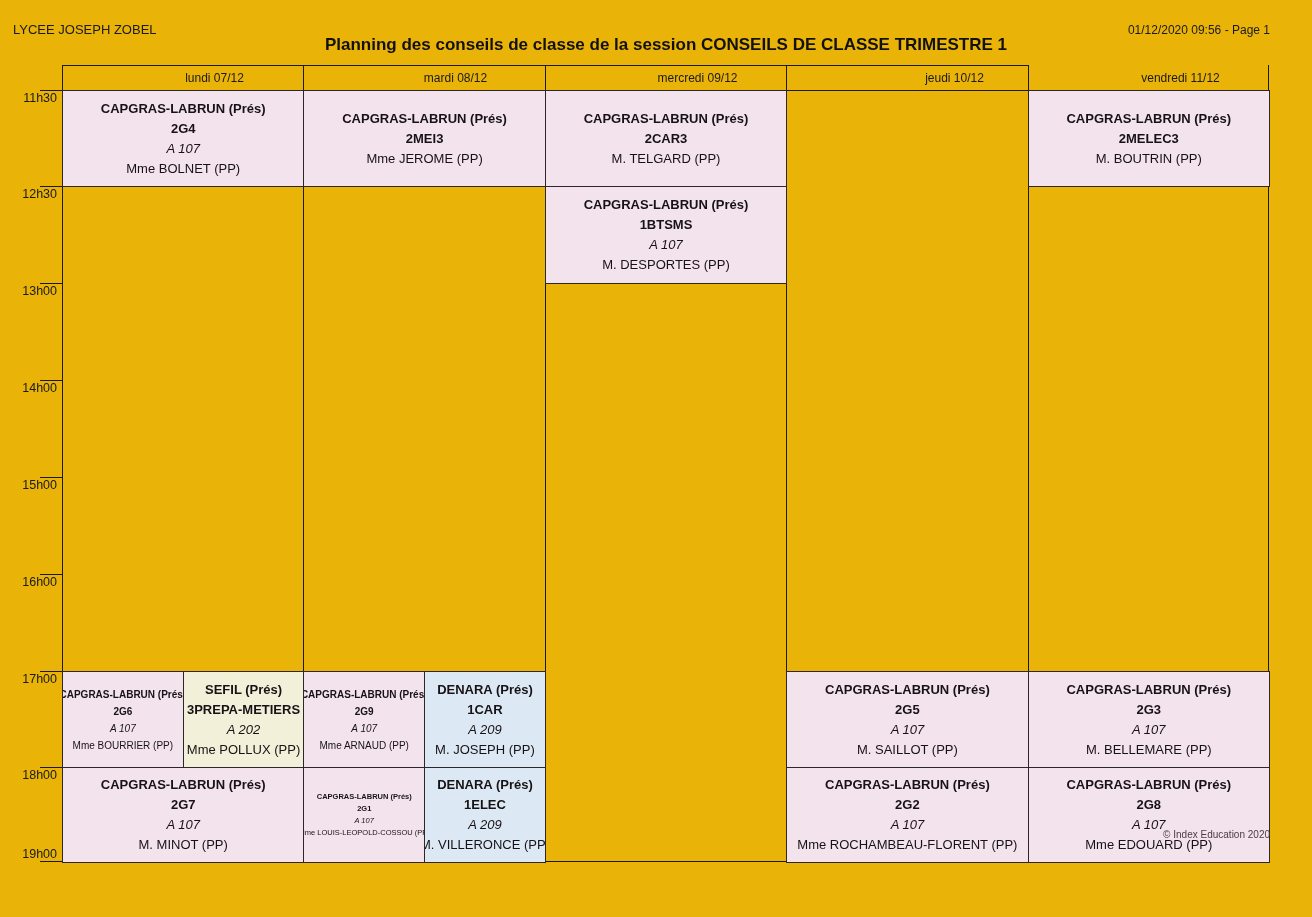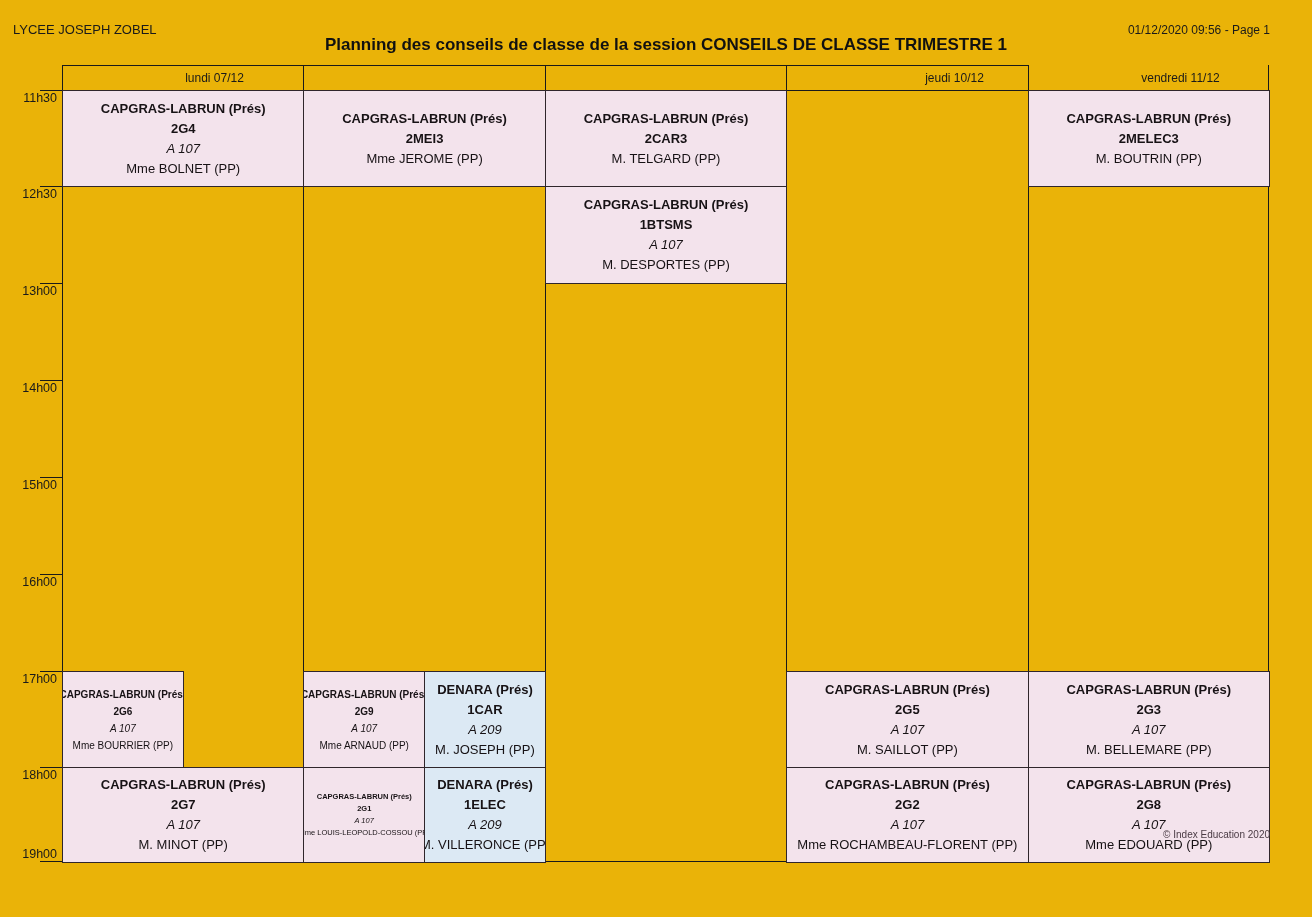--- a/index.html
+++ b/index.html
@@ -50,20 +50,22 @@
       <div class="vline" style="left: 0px; height: 797px;"></div>
       <div class="vline" style="left: 241px; height: 797px;"></div>
       <div class="vline" style="left: 483px; height: 797px;"></div>
       <div class="vline" style="left: 724px; height: 797px;"></div>
       <div class="vline" style="left: 966px; height: 797px;"></div>
       <div class="vline" style="left: 1206px; height: 797px;"></div>
       <div class="hline" style="left: 0px; top: 0px; width: 966px;"></div>
       <div class="hline" style="left: 0px; top: 25px; width: 1207px;"></div>
       <div class="hline" style="left: 0px; top: 796px; width: 1207px;"></div>
       <div class="day-label" style="left: 0px; width: 241px;">lundi 07/12</div>
+      <div class="day-label" style="left: 241px; width: 241px;">mardi 08/12</div>
+      <div class="day-label" style="left: 483px; width: 241px;">mercredi 09/12</div>
       <div class="day-label" style="left: 724px; width: 241px; margin-left: 16px;">jeudi 10/12</div>
       <div class="day-label" style="left: 966px; width: 241px;">vendredi 11/12</div>
       <div class="tick" style="top: 25px;"></div>
       <div class="time-label" style="top: 26px;">11h30</div>
       <div class="tick" style="top: 121px;"></div>
       <div class="time-label" style="top: 122px;">12h30</div>
       <div class="tick" style="top: 218px;"></div>
       <div class="time-label" style="top: 219px;">13h00</div>
       <div class="tick" style="top: 315px;"></div>
       <div class="time-label" style="top: 316px;">14h00</div>
@@ -102,20 +104,26 @@
         <div class="ln b">CAPGRAS-LABRUN (Prés)</div>
         <div class="ln b">1BTSMS</div>
         <div class="ln i">A 107</div>
         <div class="ln">M. DESPORTES (PP)</div>
       </div>
       <div class="event pink small" style="left: 0px; width: 121.7px; top: 606px; height: 97px;">
         <div class="ln b">CAPGRAS-LABRUN (Prés)</div>
         <div class="ln b">2G6</div>
         <div class="ln i">A 107</div>
         <div class="ln">Mme BOURRIER (PP)</div>
+      </div>
+      <div class="event cream normal" style="left: 120.7px; width: 121.7px; top: 606px; height: 97px;">
+        <div class="ln b">SEFIL (Prés)</div>
+        <div class="ln b">3PREPA-METIERS</div>
+        <div class="ln i">A 202</div>
+        <div class="ln">Mme POLLUX (PP)</div>
       </div>
       <div class="event pink small" style="left: 241.4px; width: 121.7px; top: 606px; height: 97px;">
         <div class="ln b">CAPGRAS-LABRUN (Prés)</div>
         <div class="ln b">2G9</div>
         <div class="ln i">A 107</div>
         <div class="ln">Mme ARNAUD (PP)</div>
       </div>
       <div class="event blue normal" style="left: 362.1px; width: 121.7px; top: 606px; height: 97px;">
         <div class="ln b">DENARA (Prés)</div>
         <div class="ln b">1CAR</div>

